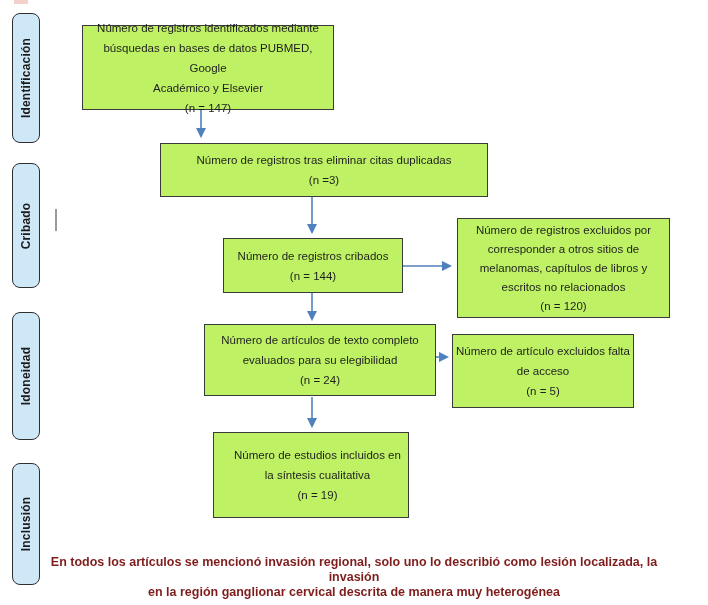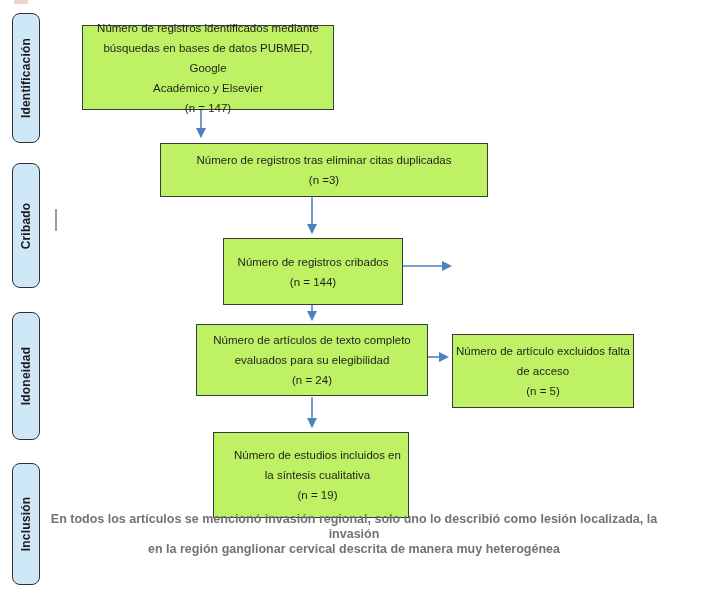--- a/index.html
+++ b/index.html
@@ -59,28 +59,28 @@
     position: absolute;
     left: 0; top: 0;
     width: 708px; height: 605px;
     pointer-events: none;
   }
 
   
   .footer-note {
     position: absolute;
     left: 30px;
-    top: 512px;
+    top: 555px;
     width: 648px;
     text-align: center;
     font-weight: bold;
     font-size: 12.5px;
     line-height: 15px;
     white-space: pre-line;
-    color: #737373;
+    color: #7f1d1d;
   }
 
   
   .artifact-top {
     position: absolute;
     left: 14px; top: 0;
     width: 14px; height: 4px;
     background: #edbdb4;
     opacity: 0.7;
   }
@@ -131,27 +131,34 @@
 búsquedas en bases de datos PUBMED, Google
 Académico y Elsevier
 (n = 147)</div>
   </div>
 
   <div class="flow-box" style="left:160px; top:143px; width:328px; height:54px;">
     <div class="box-text">Número de registros tras eliminar citas duplicadas
 (n =3)</div>
   </div>
 
-  <div class="flow-box" style="left:223px; top:238px; width:180px; height:67px;">
+  <div class="flow-box" style="left:223px; top:238px; width:180px; height:55px;">
     <div class="box-text">Número de registros cribados
 (n = 144)</div>
   </div>
 
+  <div class="flow-box tight" style="left:457px; top:218px; width:213px; height:100px;">
+    <div class="box-text">Número de registros excluidos por
+corresponder a otros sitios de
+melanomas, capítulos de libros y
+escritos no relacionados
+(n = 120)</div>
+  </div>
 
-  <div class="flow-box" style="left:196px; top:324px; width:232px; height:72px;">
+  <div class="flow-box" style="left:204px; top:324px; width:232px; height:72px;">
     <div class="box-text">Número de artículos de texto completo
 evaluados para su elegibilidad
 (n = 24)</div>
   </div>
 
   <div class="flow-box" style="left:452px; top:334px; width:182px; height:74px;">
     <div class="box-text">Número de artículo excluidos falta
 de acceso
 (n = 5)</div>
   </div>

